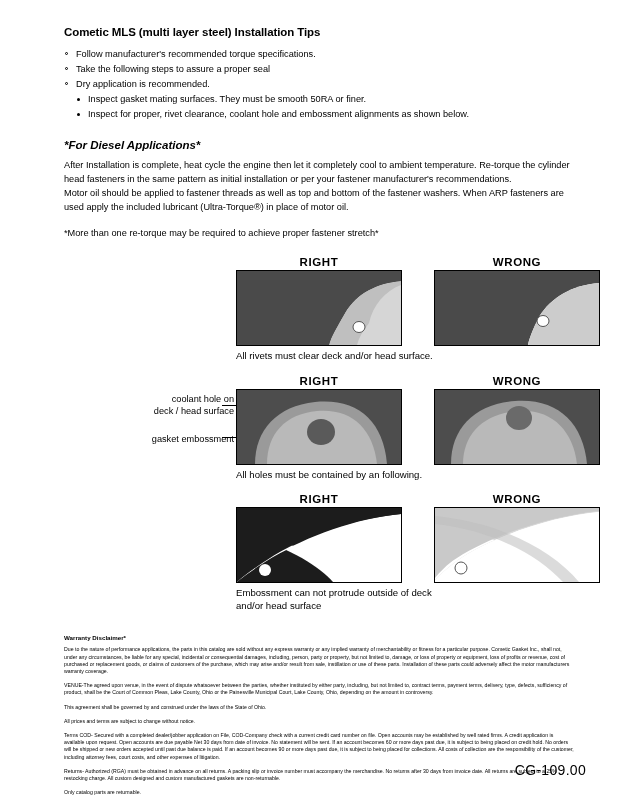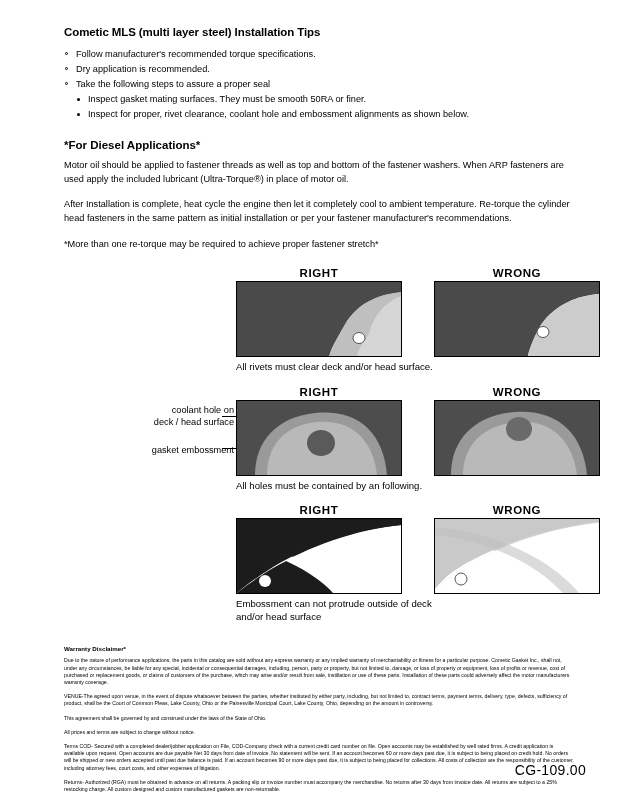--- a/index.html
+++ b/index.html
@@ -68,20 +68,21 @@
     top: 5.5px;
     width: 3.4px;
     height: 3.4px;
     background: #000;
     border-radius: 50%;
   }
   h2.subtitle {
     font-size: 11.5px;
     font-weight: bold;
     margin: 17px 0 7px 0;
+    font-style: italic;
   }
   p.para {
     font-size: 9.2px;
     line-height: 14.2px;
     margin: 0 0 11px 0;
   }
   p.para.tight { margin-bottom: 0; }
   p.note {
     font-size: 9.2px;
     line-height: 14px;
@@ -175,33 +176,33 @@
 </style>
 </head>
 <body>
 
 <div class="page">
 
   <h1 class="title">Cometic MLS (multi layer steel) Installation Tips</h1>
 
   <ul class="bullet-list">
     <li><span class="hollow-dot"></span><span>Follow manufacturer's recommended torque specifications.</span></li>
+    <li><span class="hollow-dot"></span><span>Take the following steps to assure a proper seal</span></li>
     <li><span class="hollow-dot"></span><span>Dry application is recommended.</span></li>
-    <li><span class="hollow-dot"></span><span>Take the following steps to assure a proper seal</span></li>
   </ul>
 
   <ul class="sub-list">
     <li><span class="solid-dot"></span><span>Inspect gasket mating surfaces.  They must be smooth 50RA or finer.</span></li>
     <li><span class="solid-dot"></span><span>Inspect for proper, rivet clearance, coolant hole and embossment alignments as shown below.</span></li>
   </ul>
 
   <h2 class="subtitle">*For Diesel Applications*</h2>
 
+  <p class="para tight">After Installation is complete, heat cycle the engine then let it completely cool to ambient temperature. Re-torque the cylinder head fasteners in the same pattern as initial installation or per your fastener manufacturer's recommendations.</p>
   <p class="para">Motor oil should be applied to fastener threads as well as top and bottom of the fastener washers. When ARP fasteners are used apply the included lubricant (Ultra-Torque®) in place of motor oil.</p>
-  <p class="para tight">After Installation is complete, heat cycle the engine then let it completely cool to ambient temperature. Re-torque the cylinder head fasteners in the same pattern as initial installation or per your fastener manufacturer's recommendations.</p>
   <p class="note">*More than one re-torque may be required to achieve proper fastener stretch*</p>
 
   <div class="figs">
 
     <div class="fig-row">
       <div class="fig-col">
         <div class="fig-label">RIGHT</div>
         <div class="fig-box">
           <svg width="164" height="74" viewBox="0 0 164 74">
             <rect x="0" y="0" width="164" height="74" fill="#ffffff"></rect>

